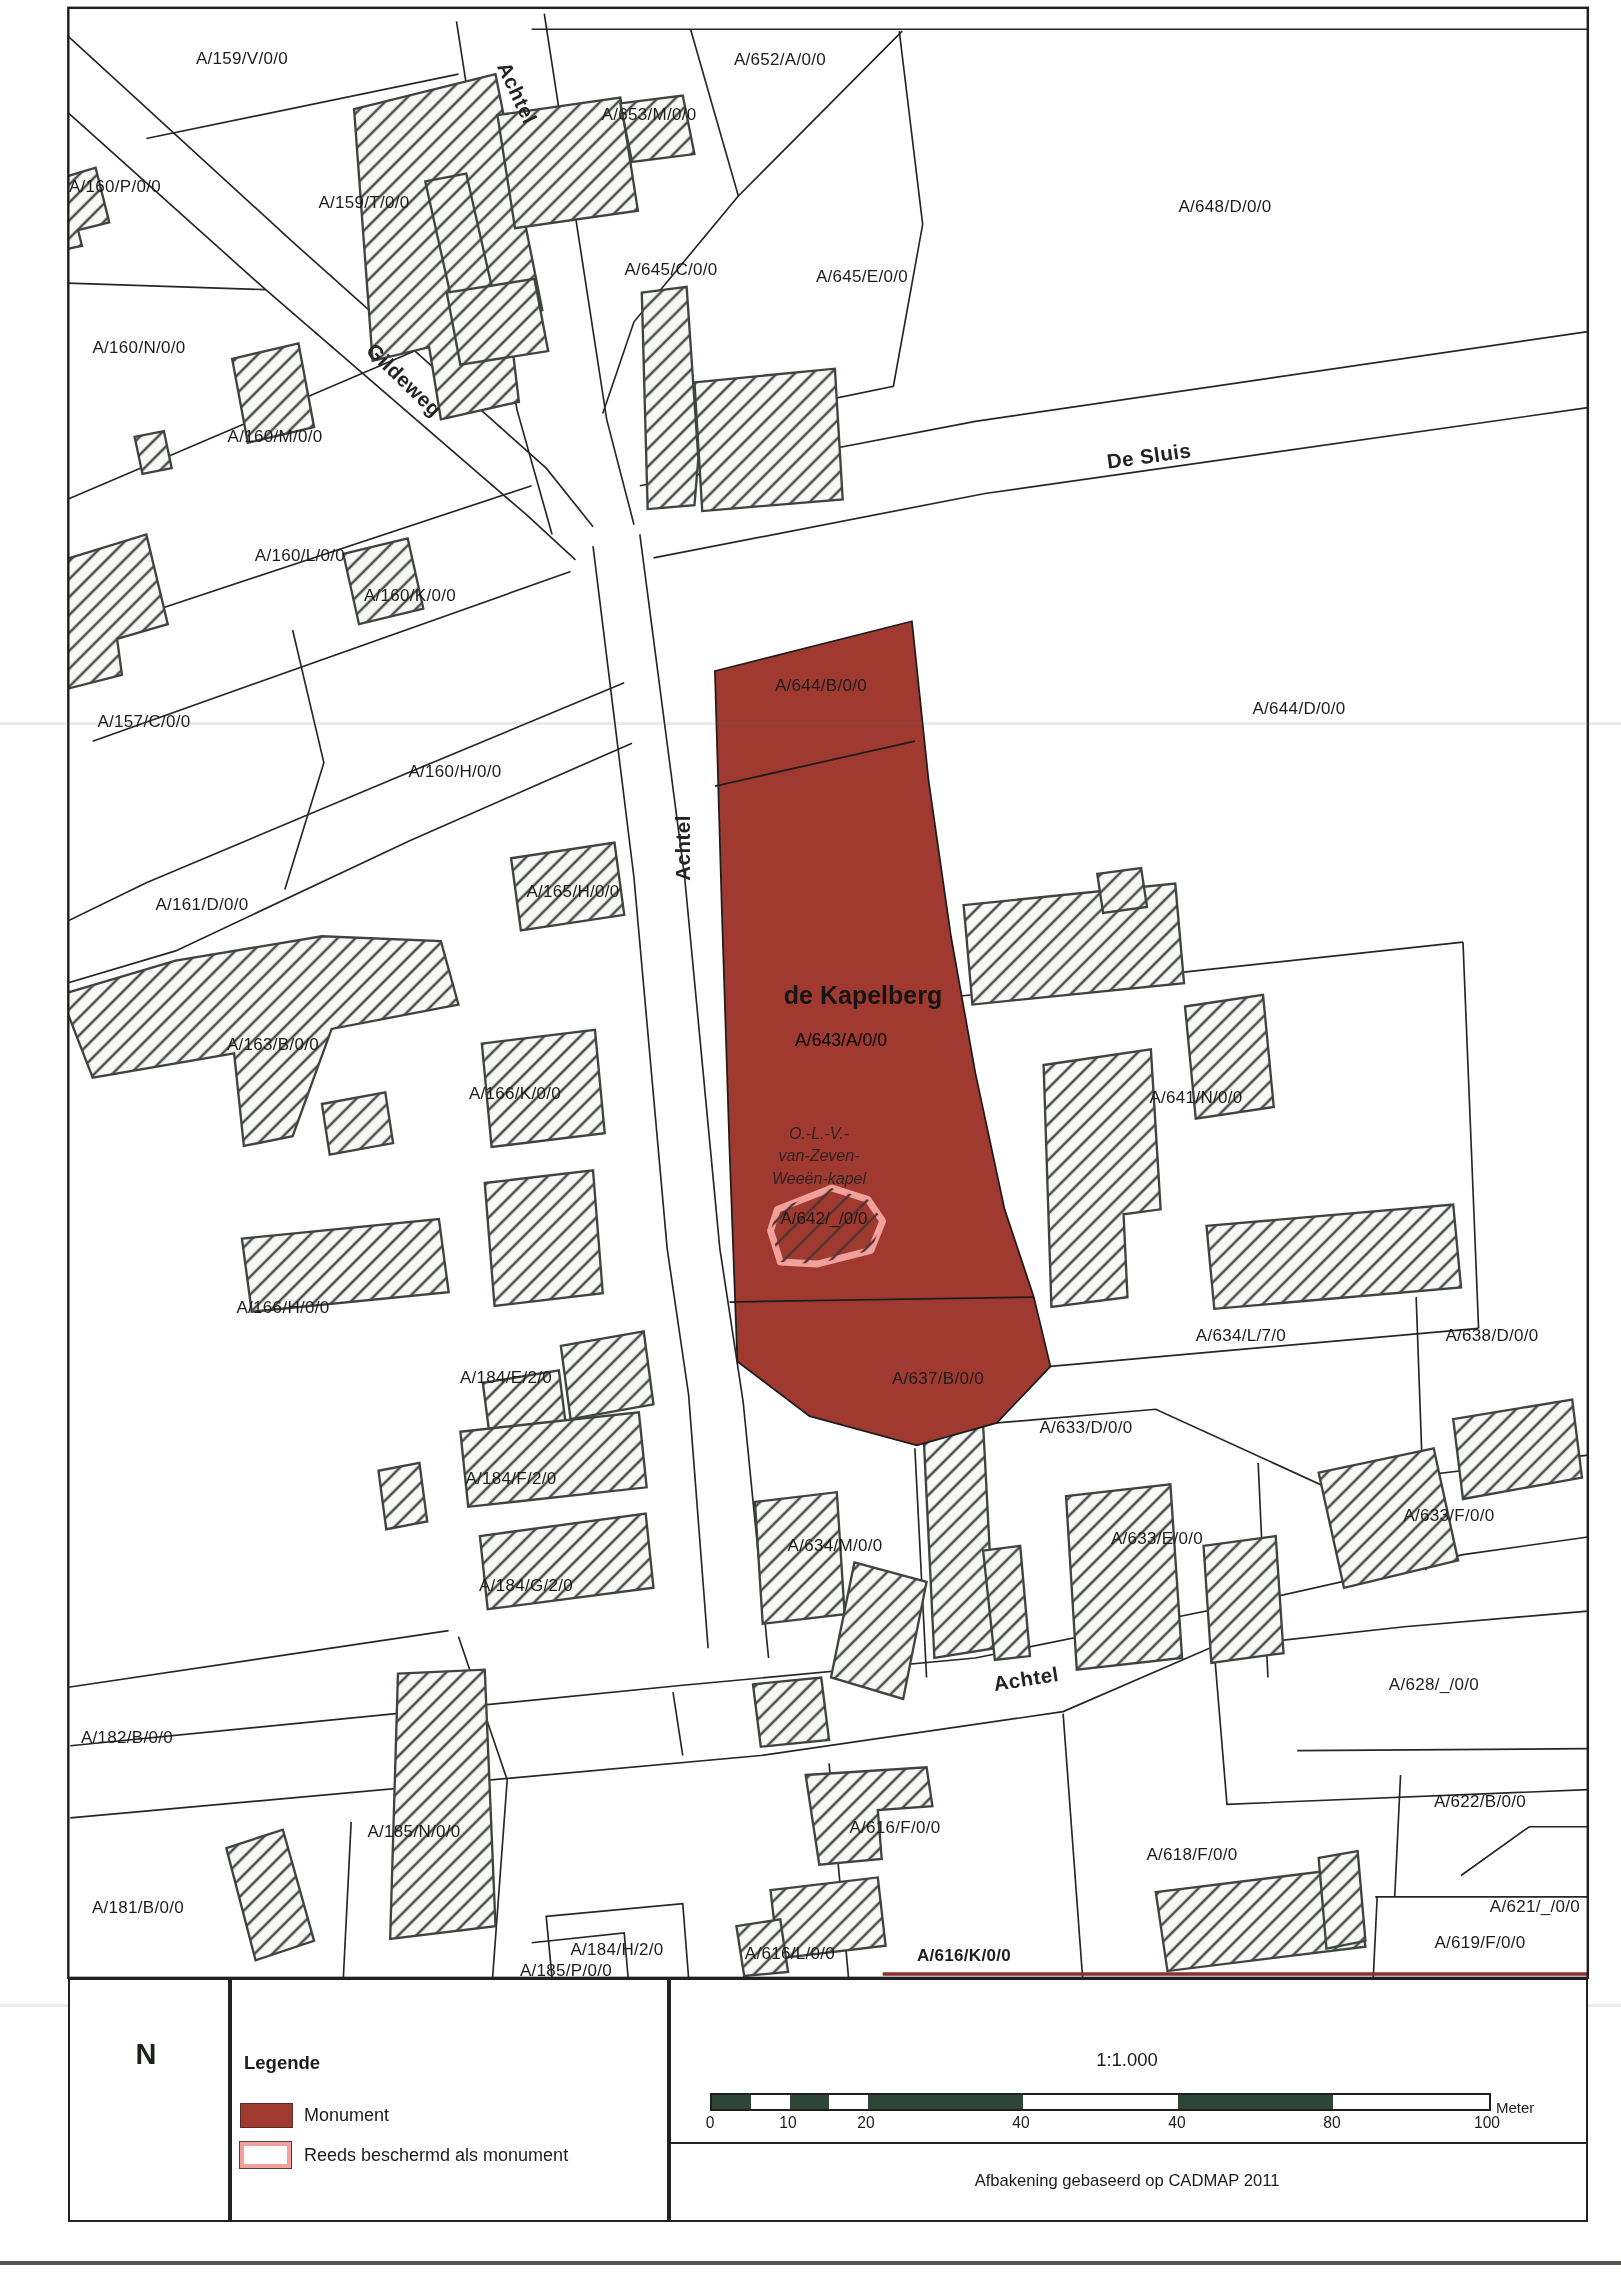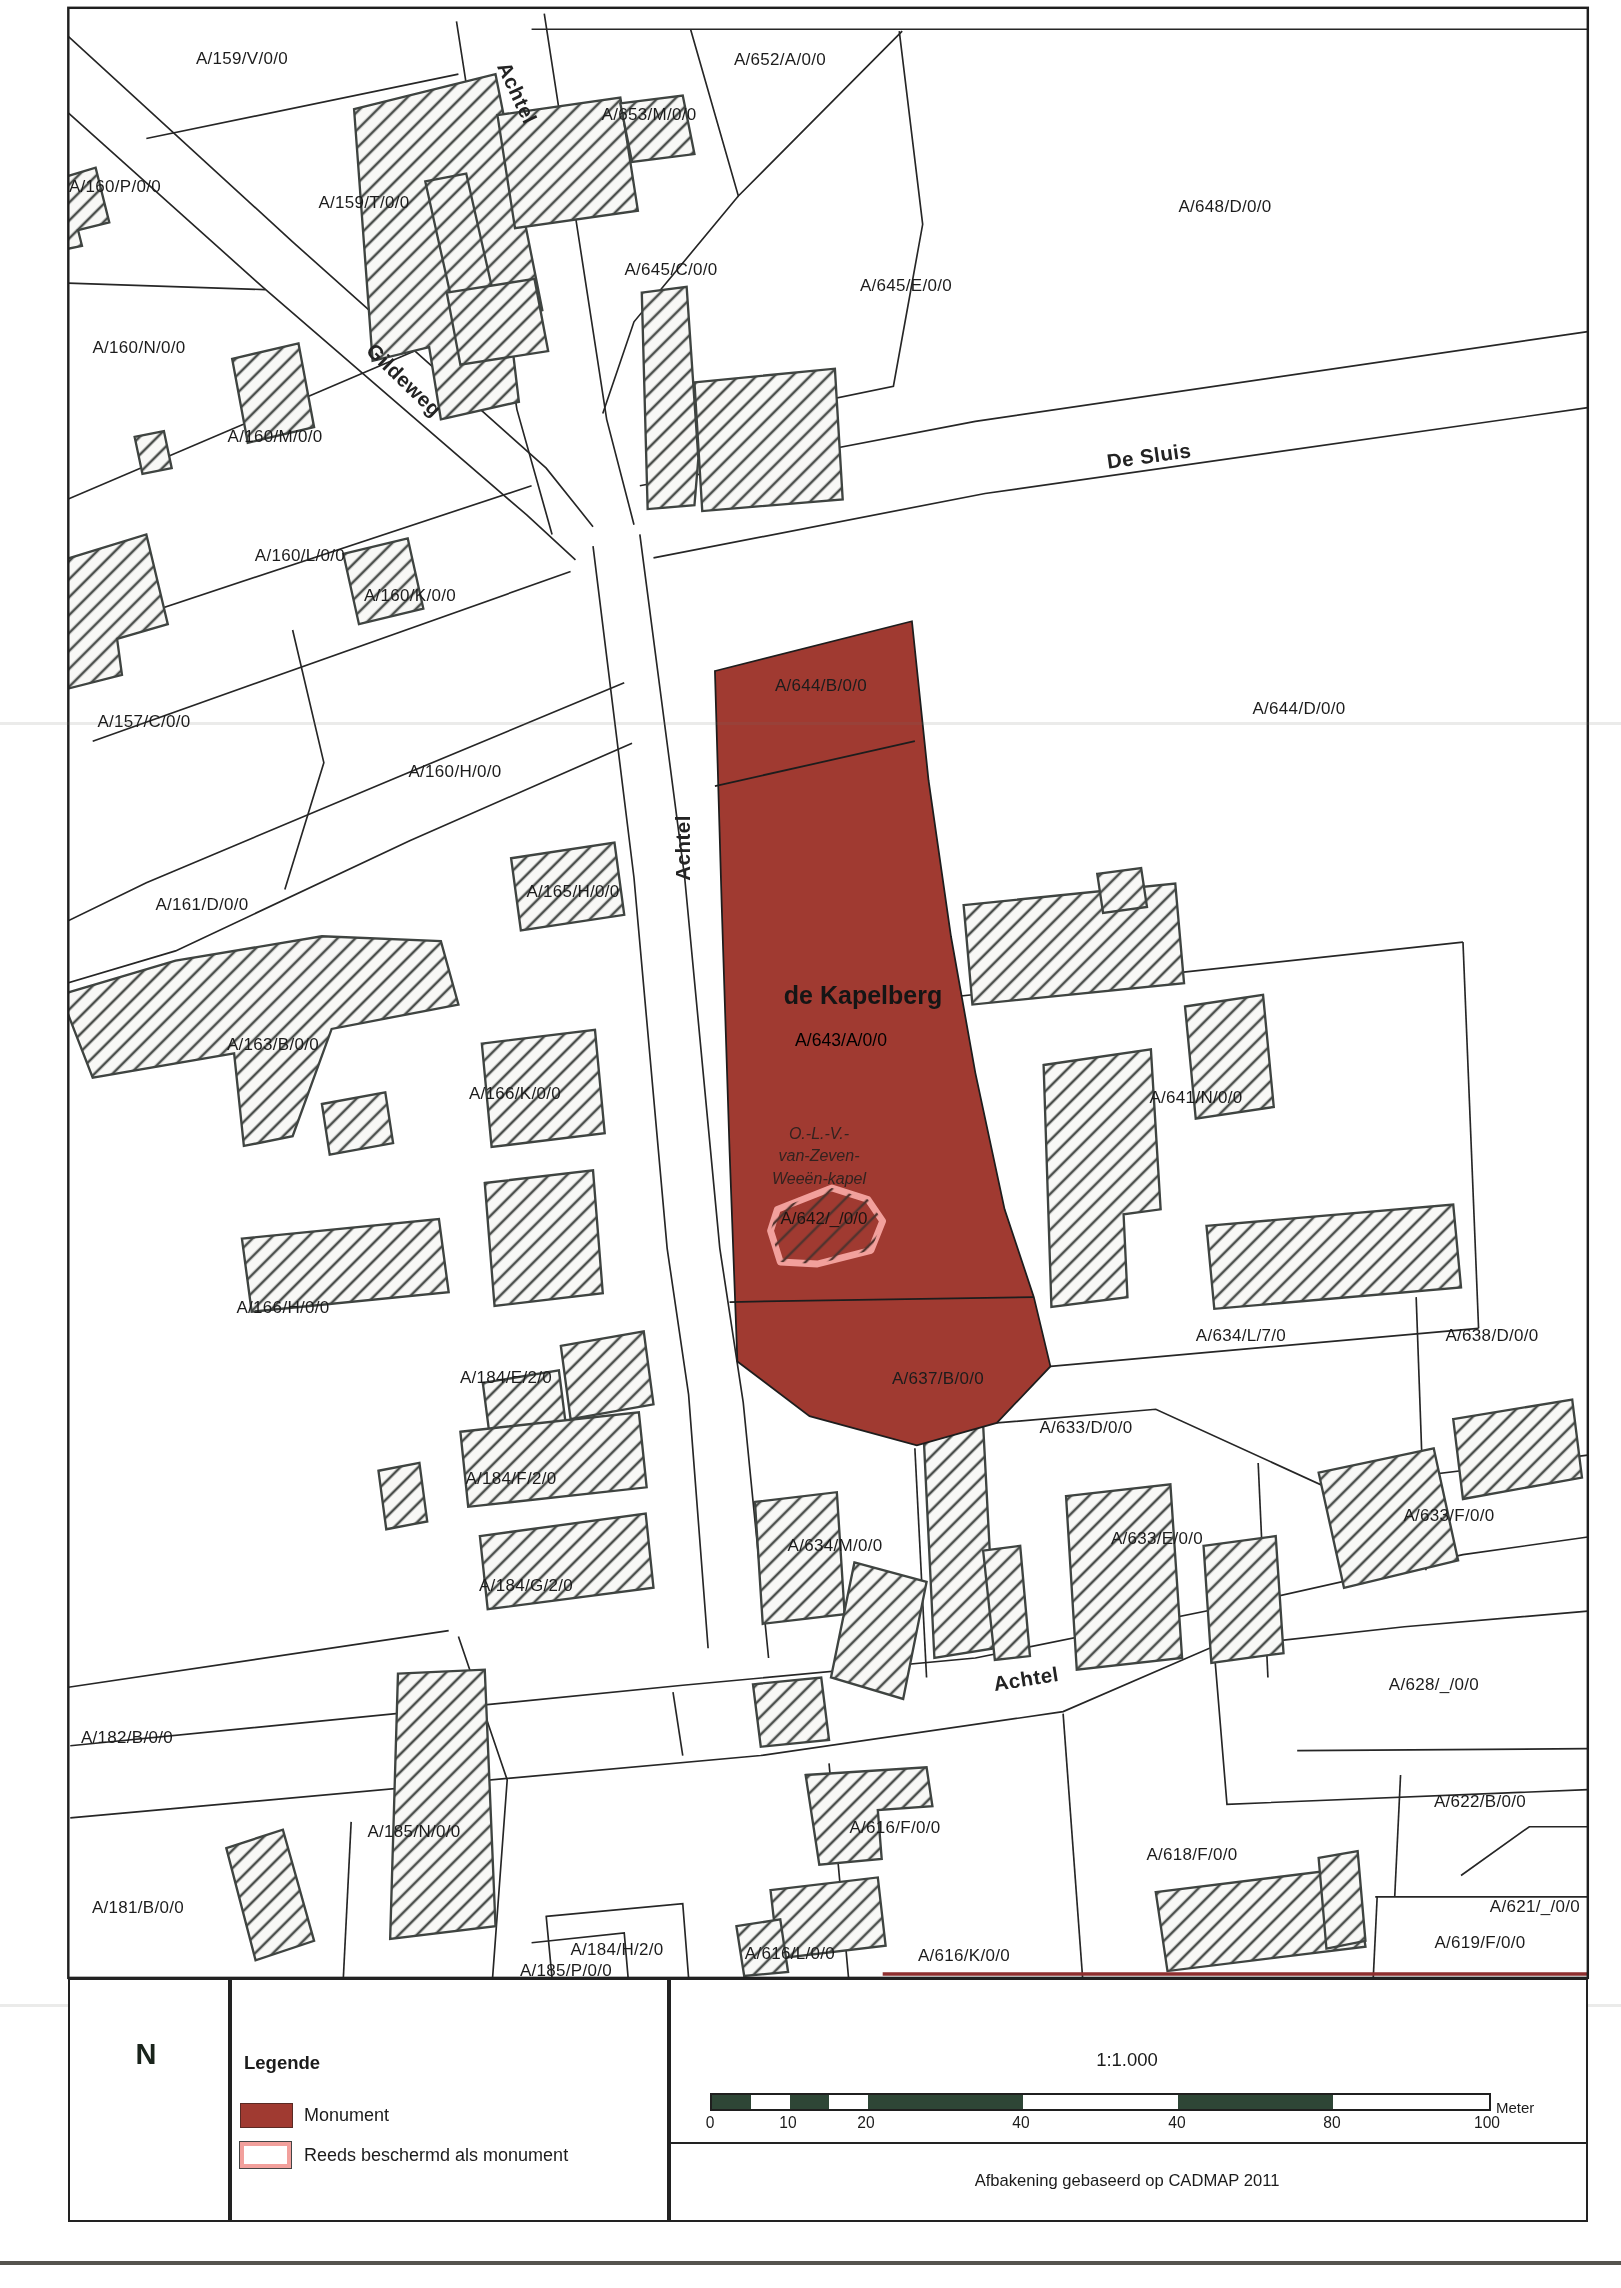--- a/index.html
+++ b/index.html
@@ -198,21 +198,21 @@
       <div class="slabel" style="left: 683px; top: 848px; transform: translate(-50%, -50%) rotate(-90deg);">Achtel</div>
       <div class="slabel" style="left: 1026px; top: 1679px; transform: translate(-50%, -50%) rotate(-9deg);">Achtel</div>
     </div>
   <div id="parcel-labels">
       <div class="plabel" style="left: 242px; top: 59px; transform: translate(-50%, -50%);">A/159/V/0/0</div>
       <div class="plabel" style="left: 780px; top: 60px; transform: translate(-50%, -50%);">A/652/A/0/0</div>
       <div class="plabel" style="left: 649px; top: 115px; transform: translate(-50%, -50%);">A/653/M/0/0</div>
       <div class="plabel" style="left: 115px; top: 187px; transform: translate(-50%, -50%);">A/160/P/0/0</div>
       <div class="plabel" style="left: 364px; top: 203px; transform: translate(-50%, -50%);">A/159/T/0/0</div>
       <div class="plabel" style="left: 671px; top: 270px; transform: translate(-50%, -50%);">A/645/C/0/0</div>
-      <div class="plabel" style="left: 862px; top: 286px; transform: translate(-50%, -50%); margin-left: 44px;">A/645/E/0/0</div>
+      <div class="plabel" style="left: 862px; top: 277px; transform: translate(-50%, -50%);">A/645/E/0/0</div>
       <div class="plabel" style="left: 1225px; top: 207px; transform: translate(-50%, -50%);">A/648/D/0/0</div>
       <div class="plabel" style="left: 139px; top: 348px; transform: translate(-50%, -50%);">A/160/N/0/0</div>
       <div class="plabel" style="left: 275px; top: 437px; transform: translate(-50%, -50%);">A/160/M/0/0</div>
       <div class="plabel" style="left: 300px; top: 556px; transform: translate(-50%, -50%);">A/160/L/0/0</div>
       <div class="plabel" style="left: 410px; top: 596px; transform: translate(-50%, -50%);">A/160/K/0/0</div>
       <div class="plabel" style="left: 821px; top: 686px; transform: translate(-50%, -50%);">A/644/B/0/0</div>
       <div class="plabel" style="left: 1299px; top: 709px; transform: translate(-50%, -50%);">A/644/D/0/0</div>
       <div class="plabel" style="left: 144px; top: 722px; transform: translate(-50%, -50%);">A/157/C/0/0</div>
       <div class="plabel" style="left: 455px; top: 772px; transform: translate(-50%, -50%);">A/160/H/0/0</div>
       <div class="plabel" style="left: 170px; top: 905px; transform: translate(-50%, -50%); margin-left: 32px;">A/161/D/0/0</div>
@@ -234,21 +234,21 @@
       <div class="plabel" style="left: 1434px; top: 1685px; transform: translate(-50%, -50%);">A/628/_/0/0</div>
       <div class="plabel" style="left: 1480px; top: 1802px; transform: translate(-50%, -50%);">A/622/B/0/0</div>
       <div class="plabel" style="left: 895px; top: 1828px; transform: translate(-50%, -50%);">A/616/F/0/0</div>
       <div class="plabel" style="left: 1192px; top: 1855px; transform: translate(-50%, -50%);">A/618/F/0/0</div>
       <div class="plabel" style="left: 127px; top: 1738px; transform: translate(-50%, -50%);">A/182/B/0/0</div>
       <div class="plabel" style="left: 414px; top: 1832px; transform: translate(-50%, -50%);">A/185/N/0/0</div>
       <div class="plabel" style="left: 138px; top: 1908px; transform: translate(-50%, -50%);">A/181/B/0/0</div>
       <div class="plabel" style="left: 1535px; top: 1907px; transform: translate(-50%, -50%);">A/621/_/0/0</div>
       <div class="plabel" style="left: 1480px; top: 1943px; transform: translate(-50%, -50%);">A/619/F/0/0</div>
       <div class="plabel" style="left: 790px; top: 1954px; transform: translate(-50%, -50%);">A/616/L/0/0</div>
-      <div class="plabel" style="left: 964px; top: 1956px; transform: translate(-50%, -50%);">A/616/K/0/0</div>
+      <div class="plabel" style="left: 964px; top: 1956px; transform: translate(-50%, -50%); font-weight: bold;">A/616/K/0/0</div>
       <div class="plabel" style="left: 617px; top: 1950px; transform: translate(-50%, -50%);">A/184/H/2/0</div>
       <div class="plabel" style="left: 566px; top: 1971px; transform: translate(-50%, -50%);">A/185/P/0/0</div>
       <div class="plabel" style="left: 509px; top: 1991px; transform: translate(-50%, -50%);">A/184/L/2/0</div>
     </div>
 
   <div class="kapelberg-title" id="kapelberg-title" style="left: 863px; top: 995px; transform: translate(-50%, -50%);">de Kapelberg</div>
   <div class="kapelberg-parcel" id="kapelberg-parcel" style="left: 841px; top: 1040px; transform: translate(-50%, -50%);">A/643/A/0/0</div>
   <div class="chapel-name" id="chapel-name" style="left: 819px; top: 1157px; transform: translate(-50%, -50%);">
     <div>O.-L.-V.-</div>
     <div>van-Zeven-</div>

